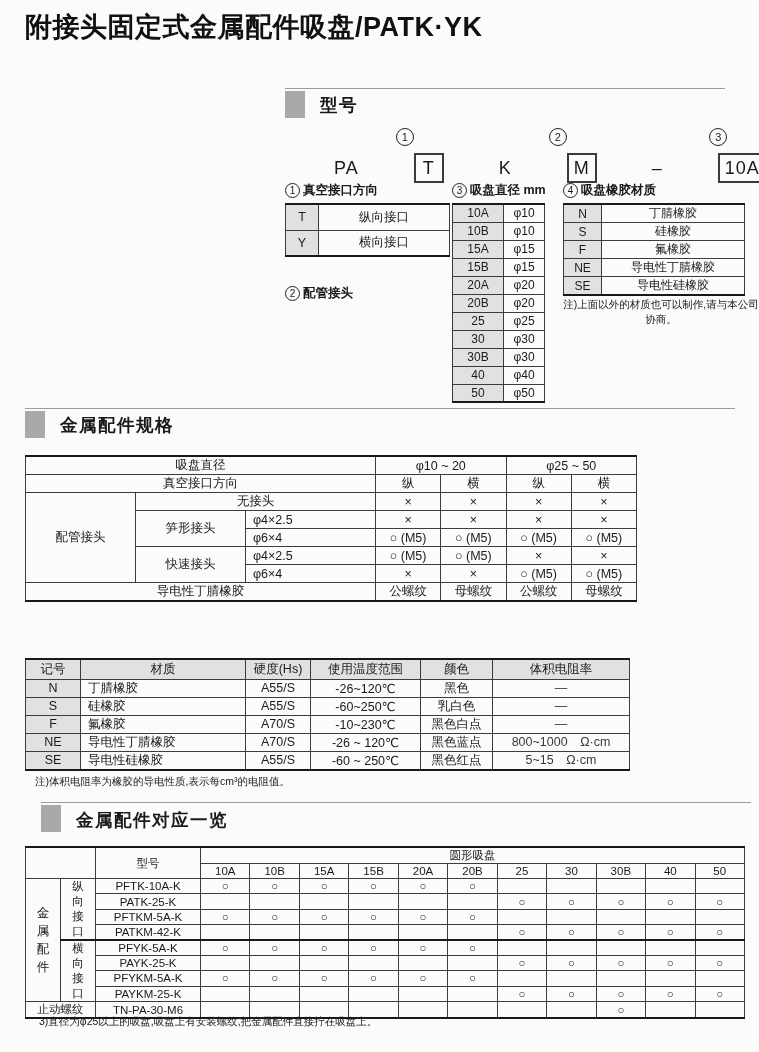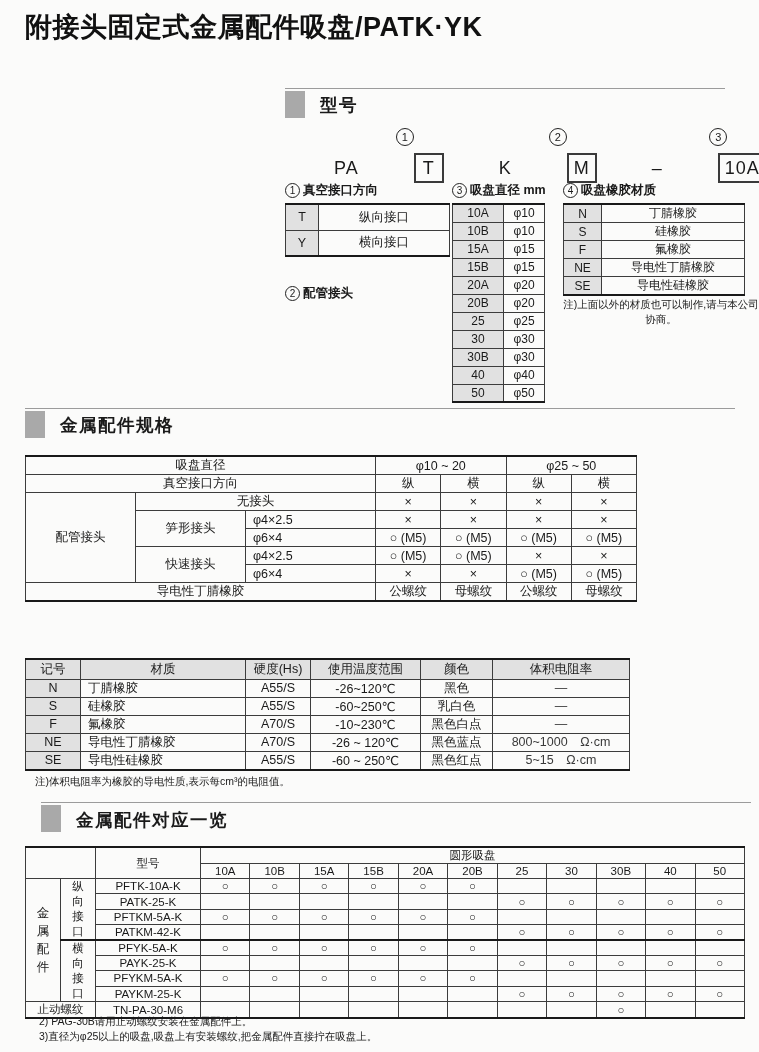--- a/index.html
+++ b/index.html
@@ -547,17 +547,16 @@
           <td></td>
           <td></td>
           <td>○</td>
           <td></td>
           <td></td>
         </tr>
     </tbody>
   </table>
 
   <div class="note abs" style="left:25px;top:1014px;width:700px;">
-    <div class="ind">2) PAG-30B请用止动螺纹安装在金属配件上。</div>
     <div class="ind">3)直径为φ25以上的吸盘,吸盘上有安装螺纹,把金属配件直接拧在吸盘上。</div>
   </div>
 
 </div>
 
 </body></html>

